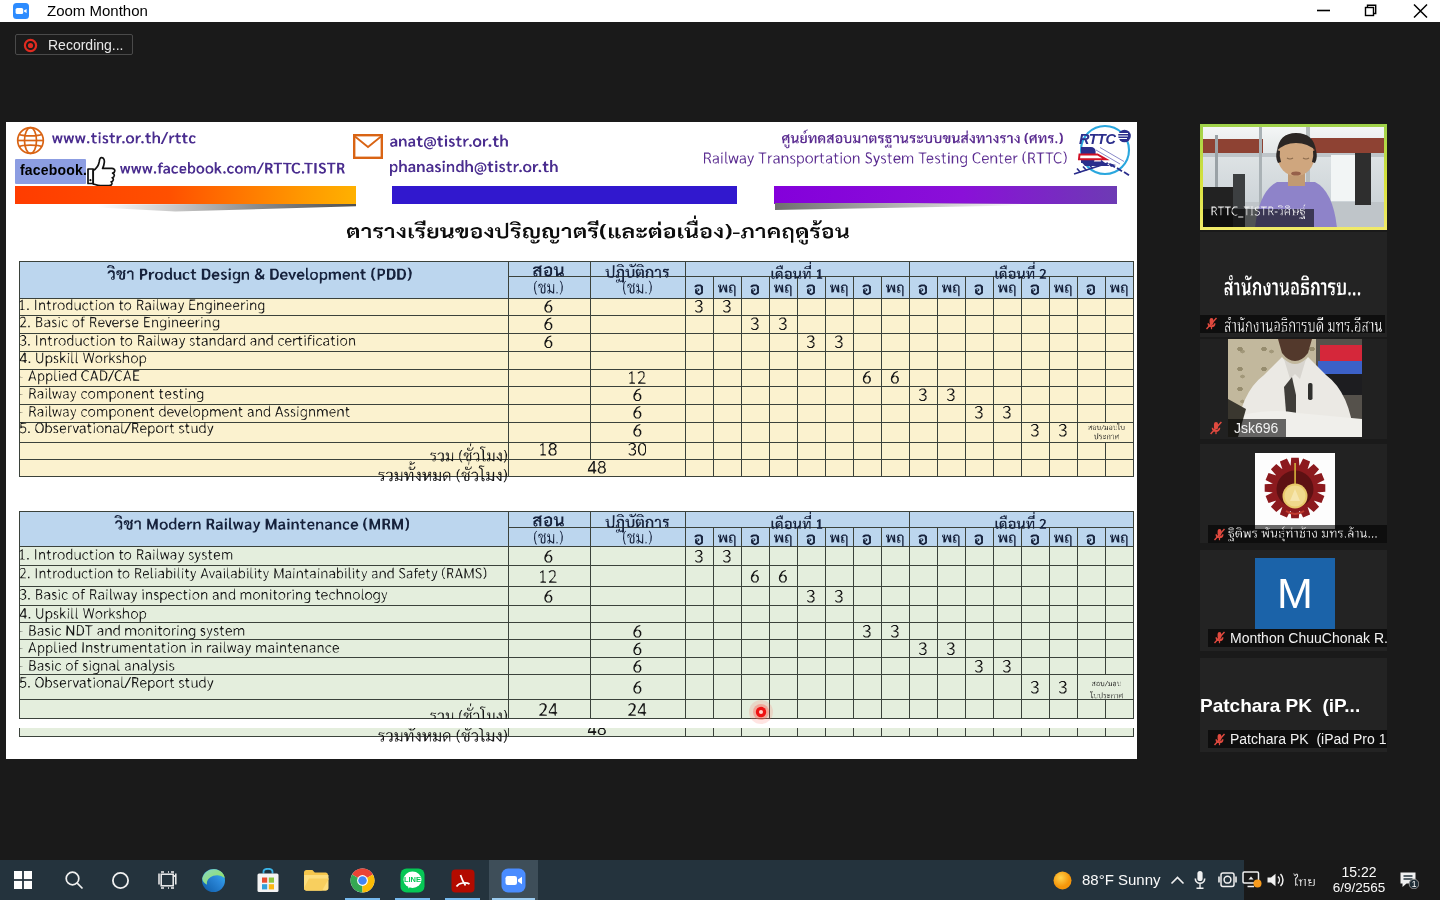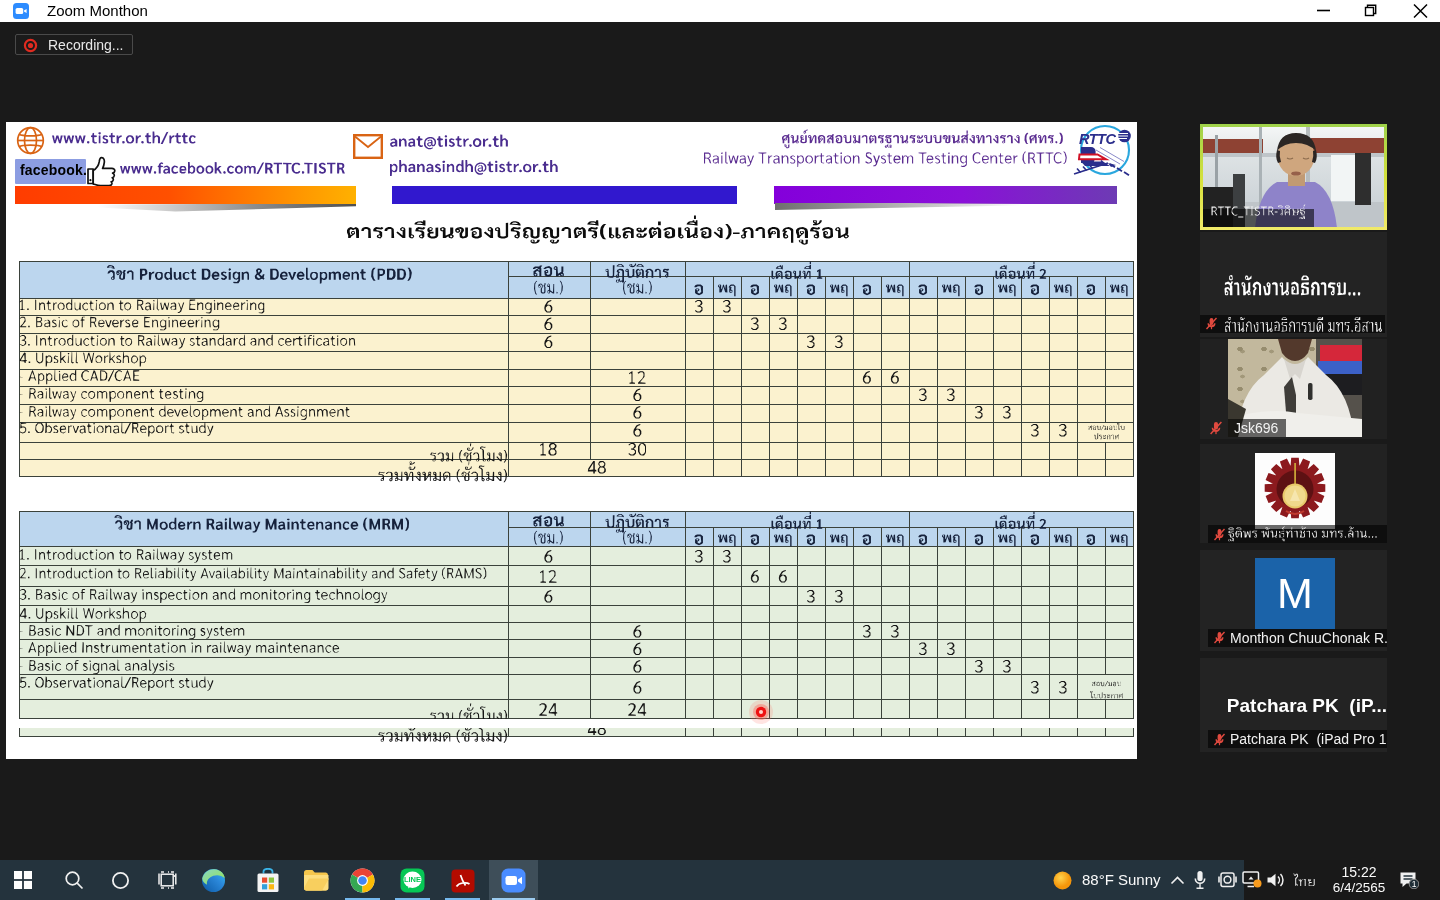--- a/index.html
+++ b/index.html
@@ -704,21 +704,21 @@
         <g fill="#e04a3f">
           <rect x="4.6" y="1" width="3.8" height="7" rx="1.9"></rect>
           <path d="M2.5 6.2a4 4 0 0 0 8 0h-1.2a2.9 2.9 0 0 1-5.6 0z"></path>
           <rect x="5.9" y="10" width="1.2" height="2.2"></rect>
         </g>
         <line x1="1.5" y1="12" x2="11.5" y2="1" stroke="#e04a3f" stroke-width="1.4"></line>
       </svg>Monthon ChuuChonak R...</div>
 </div>
 
 <div class="tile" style="top:658px;height:94px;background:#232323">
- <div class="abs" style="left:0;top:37px;width:187px;text-align:right;color:#fff;font-size:19px;font-weight:bold">Patchara PK&nbsp; (iP...</div>
+ <div class="abs" style="left:0;top:37px;width:187px;text-align:left;color:#fff;font-size:19px;font-weight:bold">Patchara PK&nbsp; (iP...</div>
  <div class="lbl" style="left:8px;bottom:4px;width:179px;font-size:14px"><svg class="micoff" width="13" height="13" viewBox="0 0 13 13">
         <g fill="#e04a3f">
           <rect x="4.6" y="1" width="3.8" height="7" rx="1.9"></rect>
           <path d="M2.5 6.2a4 4 0 0 0 8 0h-1.2a2.9 2.9 0 0 1-5.6 0z"></path>
           <rect x="5.9" y="10" width="1.2" height="2.2"></rect>
         </g>
         <line x1="1.5" y1="12" x2="11.5" y2="1" stroke="#e04a3f" stroke-width="1.4"></line>
       </svg>Patchara PK&nbsp; (iPad Pro 1...</div>
 </div>
 
@@ -842,21 +842,21 @@
       <rect x="1" y="1" width="15.5" height="11" rx="1.2" fill="none" stroke="#f0f0f0" stroke-width="1.5"></rect>
       <path d="M5.5 15.5h6.5" stroke="#f0f0f0" stroke-width="1.5"></path>
       <path d="M6.5 8.5l2.5-3 2.5 3z" fill="#f0f0f0"></path>
       <circle cx="15.5" cy="12.5" r="4" fill="#f79b1e"></circle>
     </svg>
  <svg class="abs" style="left:1266px;top:11px" width="19" height="18" viewBox="0 0 19 18">
       <path d="M1.5 6.5h3.5L9.5 2.8v12.4L5 11.5H1.5z" fill="#f0f0f0"></path>
       <path d="M12 5.5a5 5 0 0 1 0 7M14.5 3a8.5 8.5 0 0 1 0 12" stroke="#f0f0f0" stroke-width="1.5" fill="none"></path>
     </svg>
  <span class="abs" style="left:1336px;top:4px;width:46px;text-align:center;font-size:14px;color:#fafafa">15:22</span>
- <span class="abs" style="left:1324px;top:20px;width:70px;text-align:center;font-size:13.5px;color:#fafafa">6/4/2565</span>
+ <span class="abs" style="left:1324px;top:20px;width:70px;text-align:center;font-size:13.5px;color:#fafafa">6/9/2565</span>
  <svg class="abs" style="left:1399px;top:11px" width="20" height="18" viewBox="0 0 20 18">
       <path d="M1.5 1.5h15v11h-9l-4 3.5v-3.5h-2z" fill="#f0f0f0"></path>
       <path d="M4.5 5h9M4.5 8h9" stroke="#24333d" stroke-width="1.4"></path>
       <circle cx="15" cy="13" r="4.8" fill="#1e2d36" stroke="#8a8a8a" stroke-width="1"></circle>
       <text x="15" y="16.2" text-anchor="middle" font-size="8.5" fill="#fff" font-family="Liberation Sans">1</text>
     </svg>
 </div>
 
 <svg id="txover" width="1440" height="900" viewBox="0 0 1440 900" style="position:absolute;left:0;top:0;z-index:25;pointer-events:none" fill-rule="evenodd">
     <defs>

